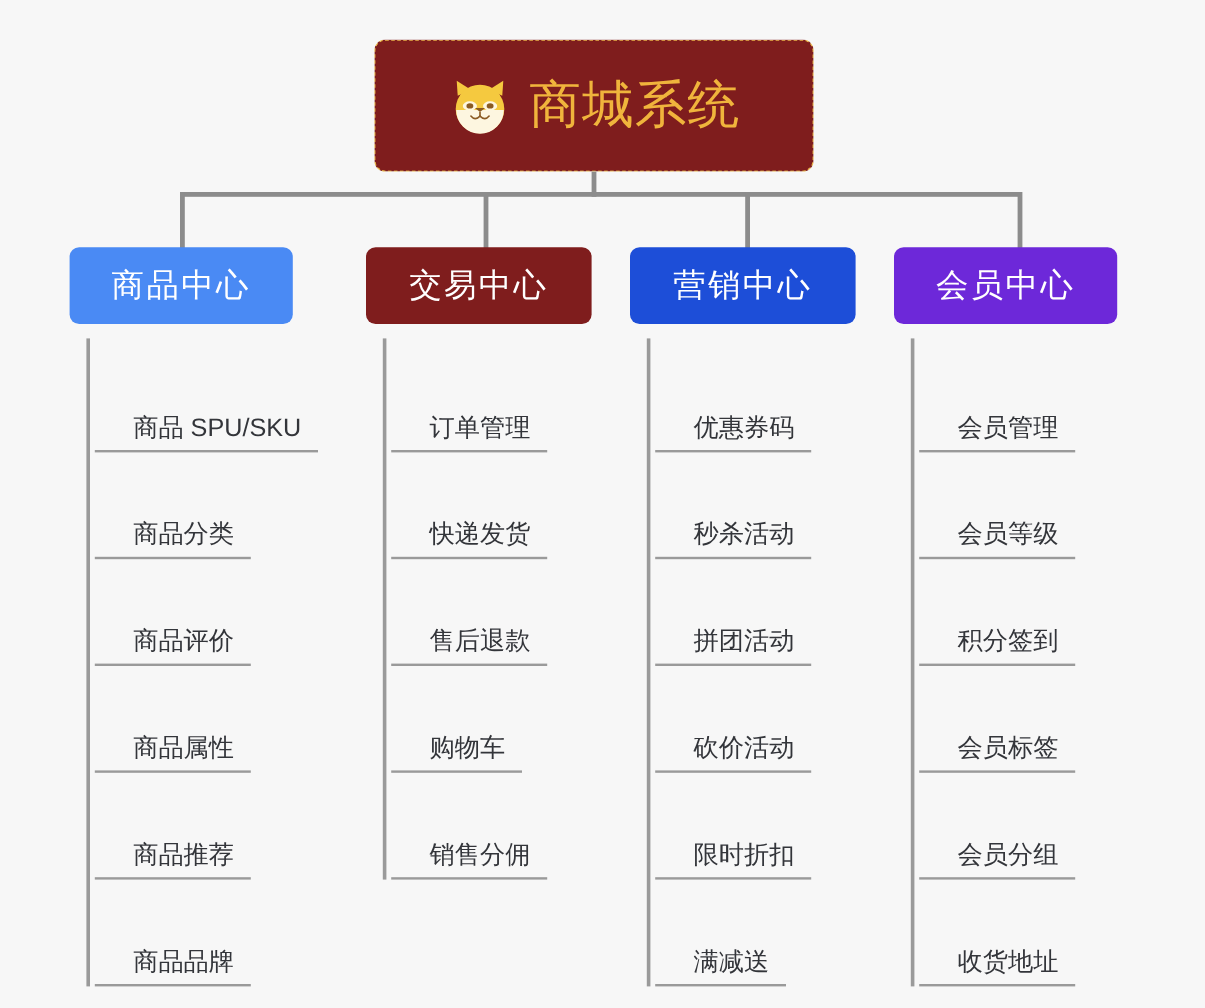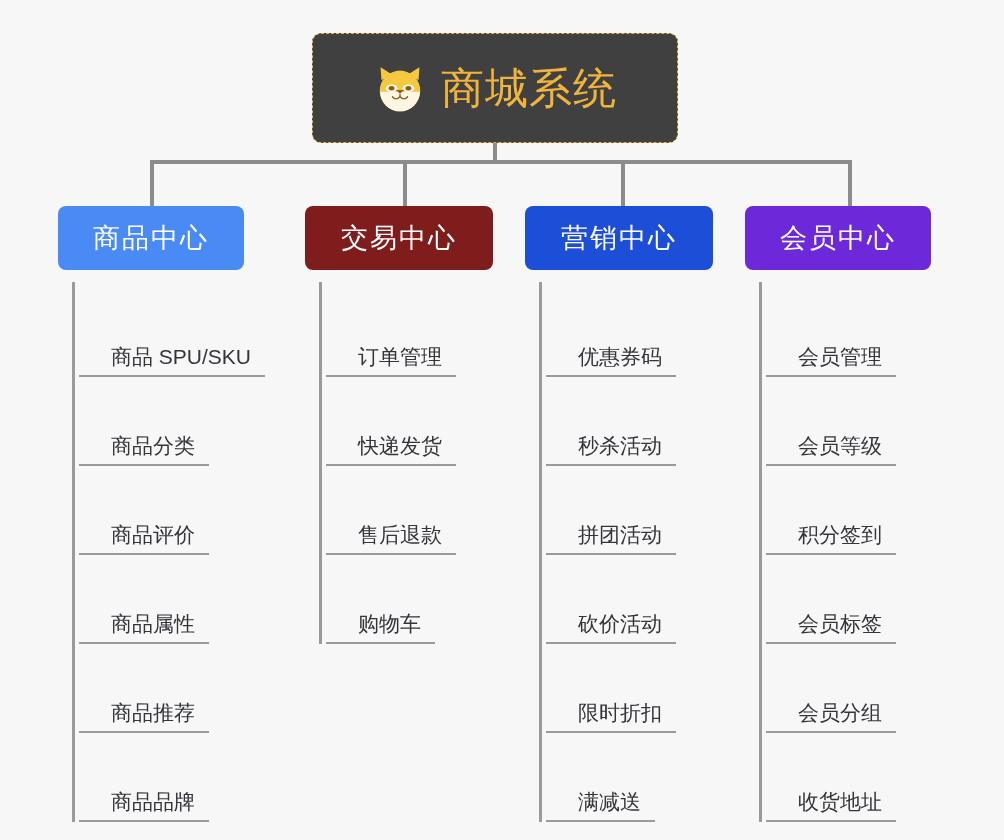--- a/index.html
+++ b/index.html
@@ -105,21 +105,21 @@
     line-height: 1.1;
     border-bottom: 2px solid #9a9a9a;
     display: inline-block;
   }
 </style>
 </head>
 <body style="background: rgb(247, 247, 247);">
 
 <div class="mindmap">
 
-  <div class="root-node" style="border-color: rgb(232, 180, 74); background: #404040;">
+  <div class="root-node" style="border-color: rgb(232, 180, 74); background: #7f1d1d;">
     <span class="root-icon">
       <svg viewBox="0 0 64 64" width="54" height="54" aria-hidden="true">
 
         <path d="M10 20 L9 5 L23 14 Z" fill="#f5c93f"></path>
         <path d="M54 20 L55 5 L41 14 Z" fill="#f5c93f"></path>
 
         <circle cx="32" cy="33" r="24" fill="#f5c93f"></circle>
 
         <path d="M8.5 34 a23.5 23.5 0 0 0 47 0 Z" fill="#fdf6e0"></path>
 
@@ -184,20 +184,23 @@
           </div>
         <div class="leaf-item">
             <span class="leaf-label">快递发货</span>
           </div>
         <div class="leaf-item">
             <span class="leaf-label">售后退款</span>
           </div>
         <div class="leaf-item">
             <span class="leaf-label">购物车</span>
           </div>
+        <div class="leaf-item">
+            <span class="leaf-label">销售分佣</span>
+          </div>
       </div>
     </div>
 
     <div class="column" style="left:525px;width:188px">
       <div class="cat-box" style="background: #1d4ed8;">
         <span>营销中心</span>
       </div>
       <div class="leaf-rail">
         <div class="leaf-item">
             <span class="leaf-label">优惠券码</span>

